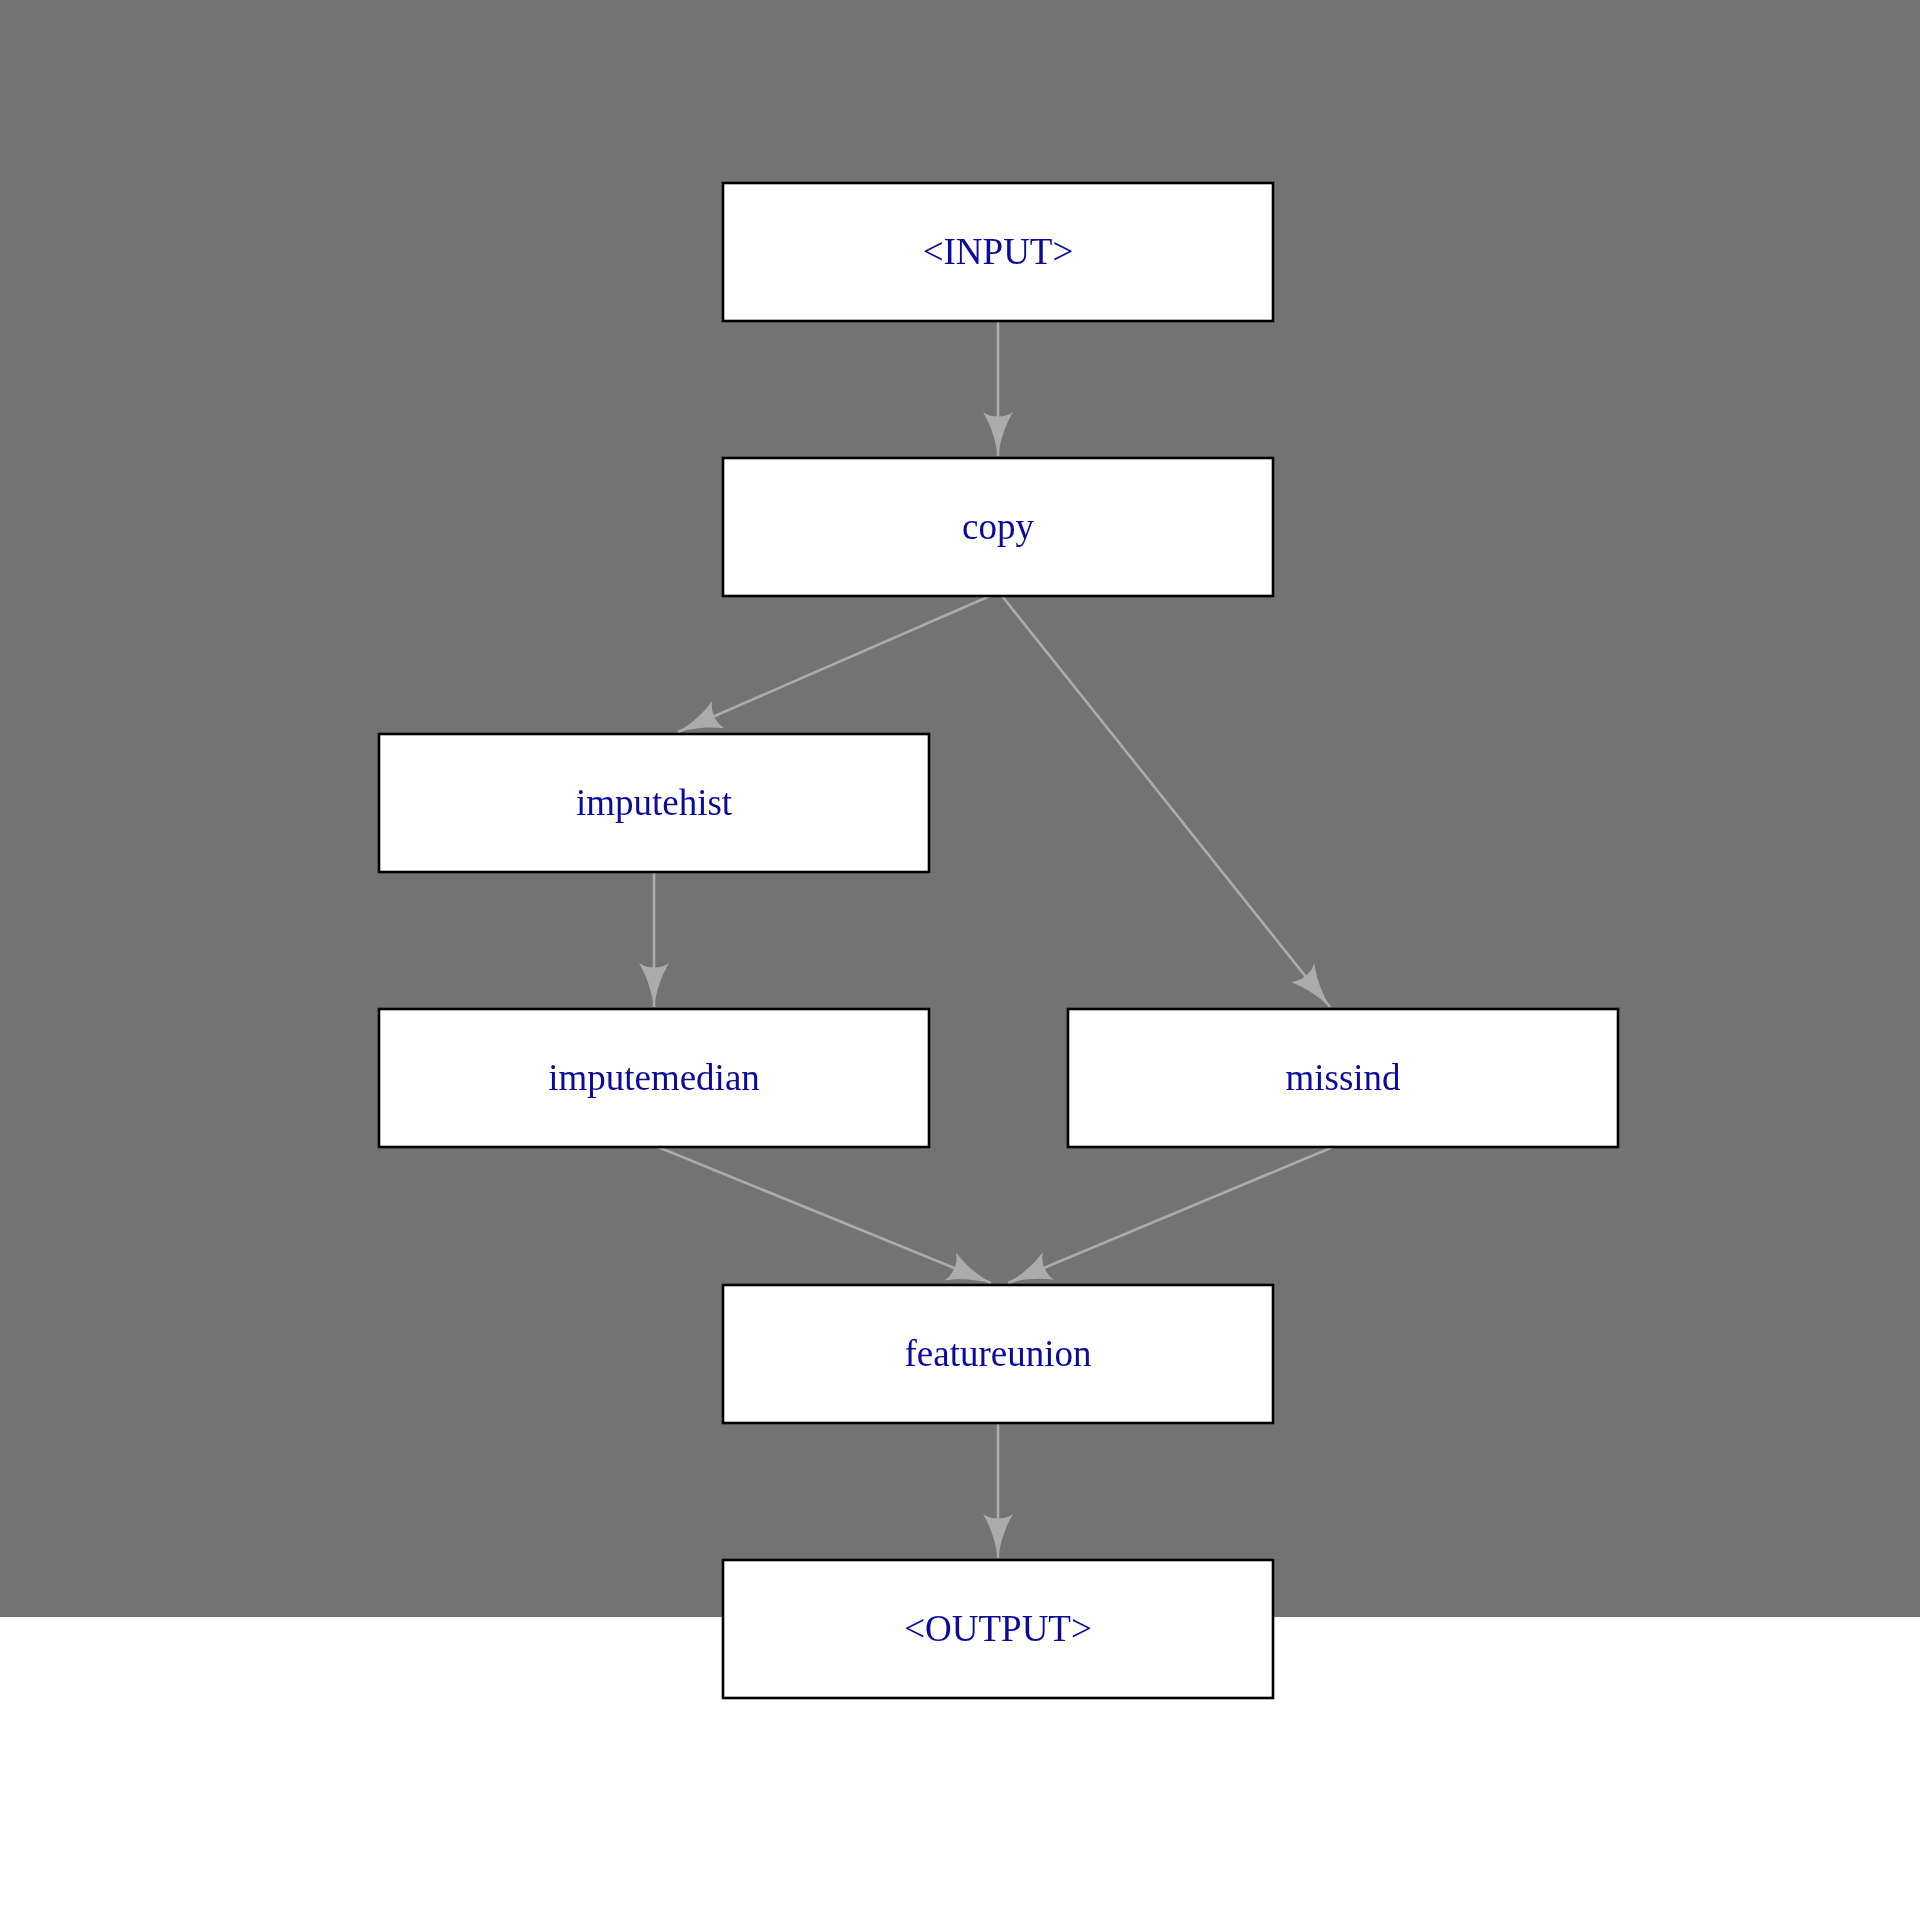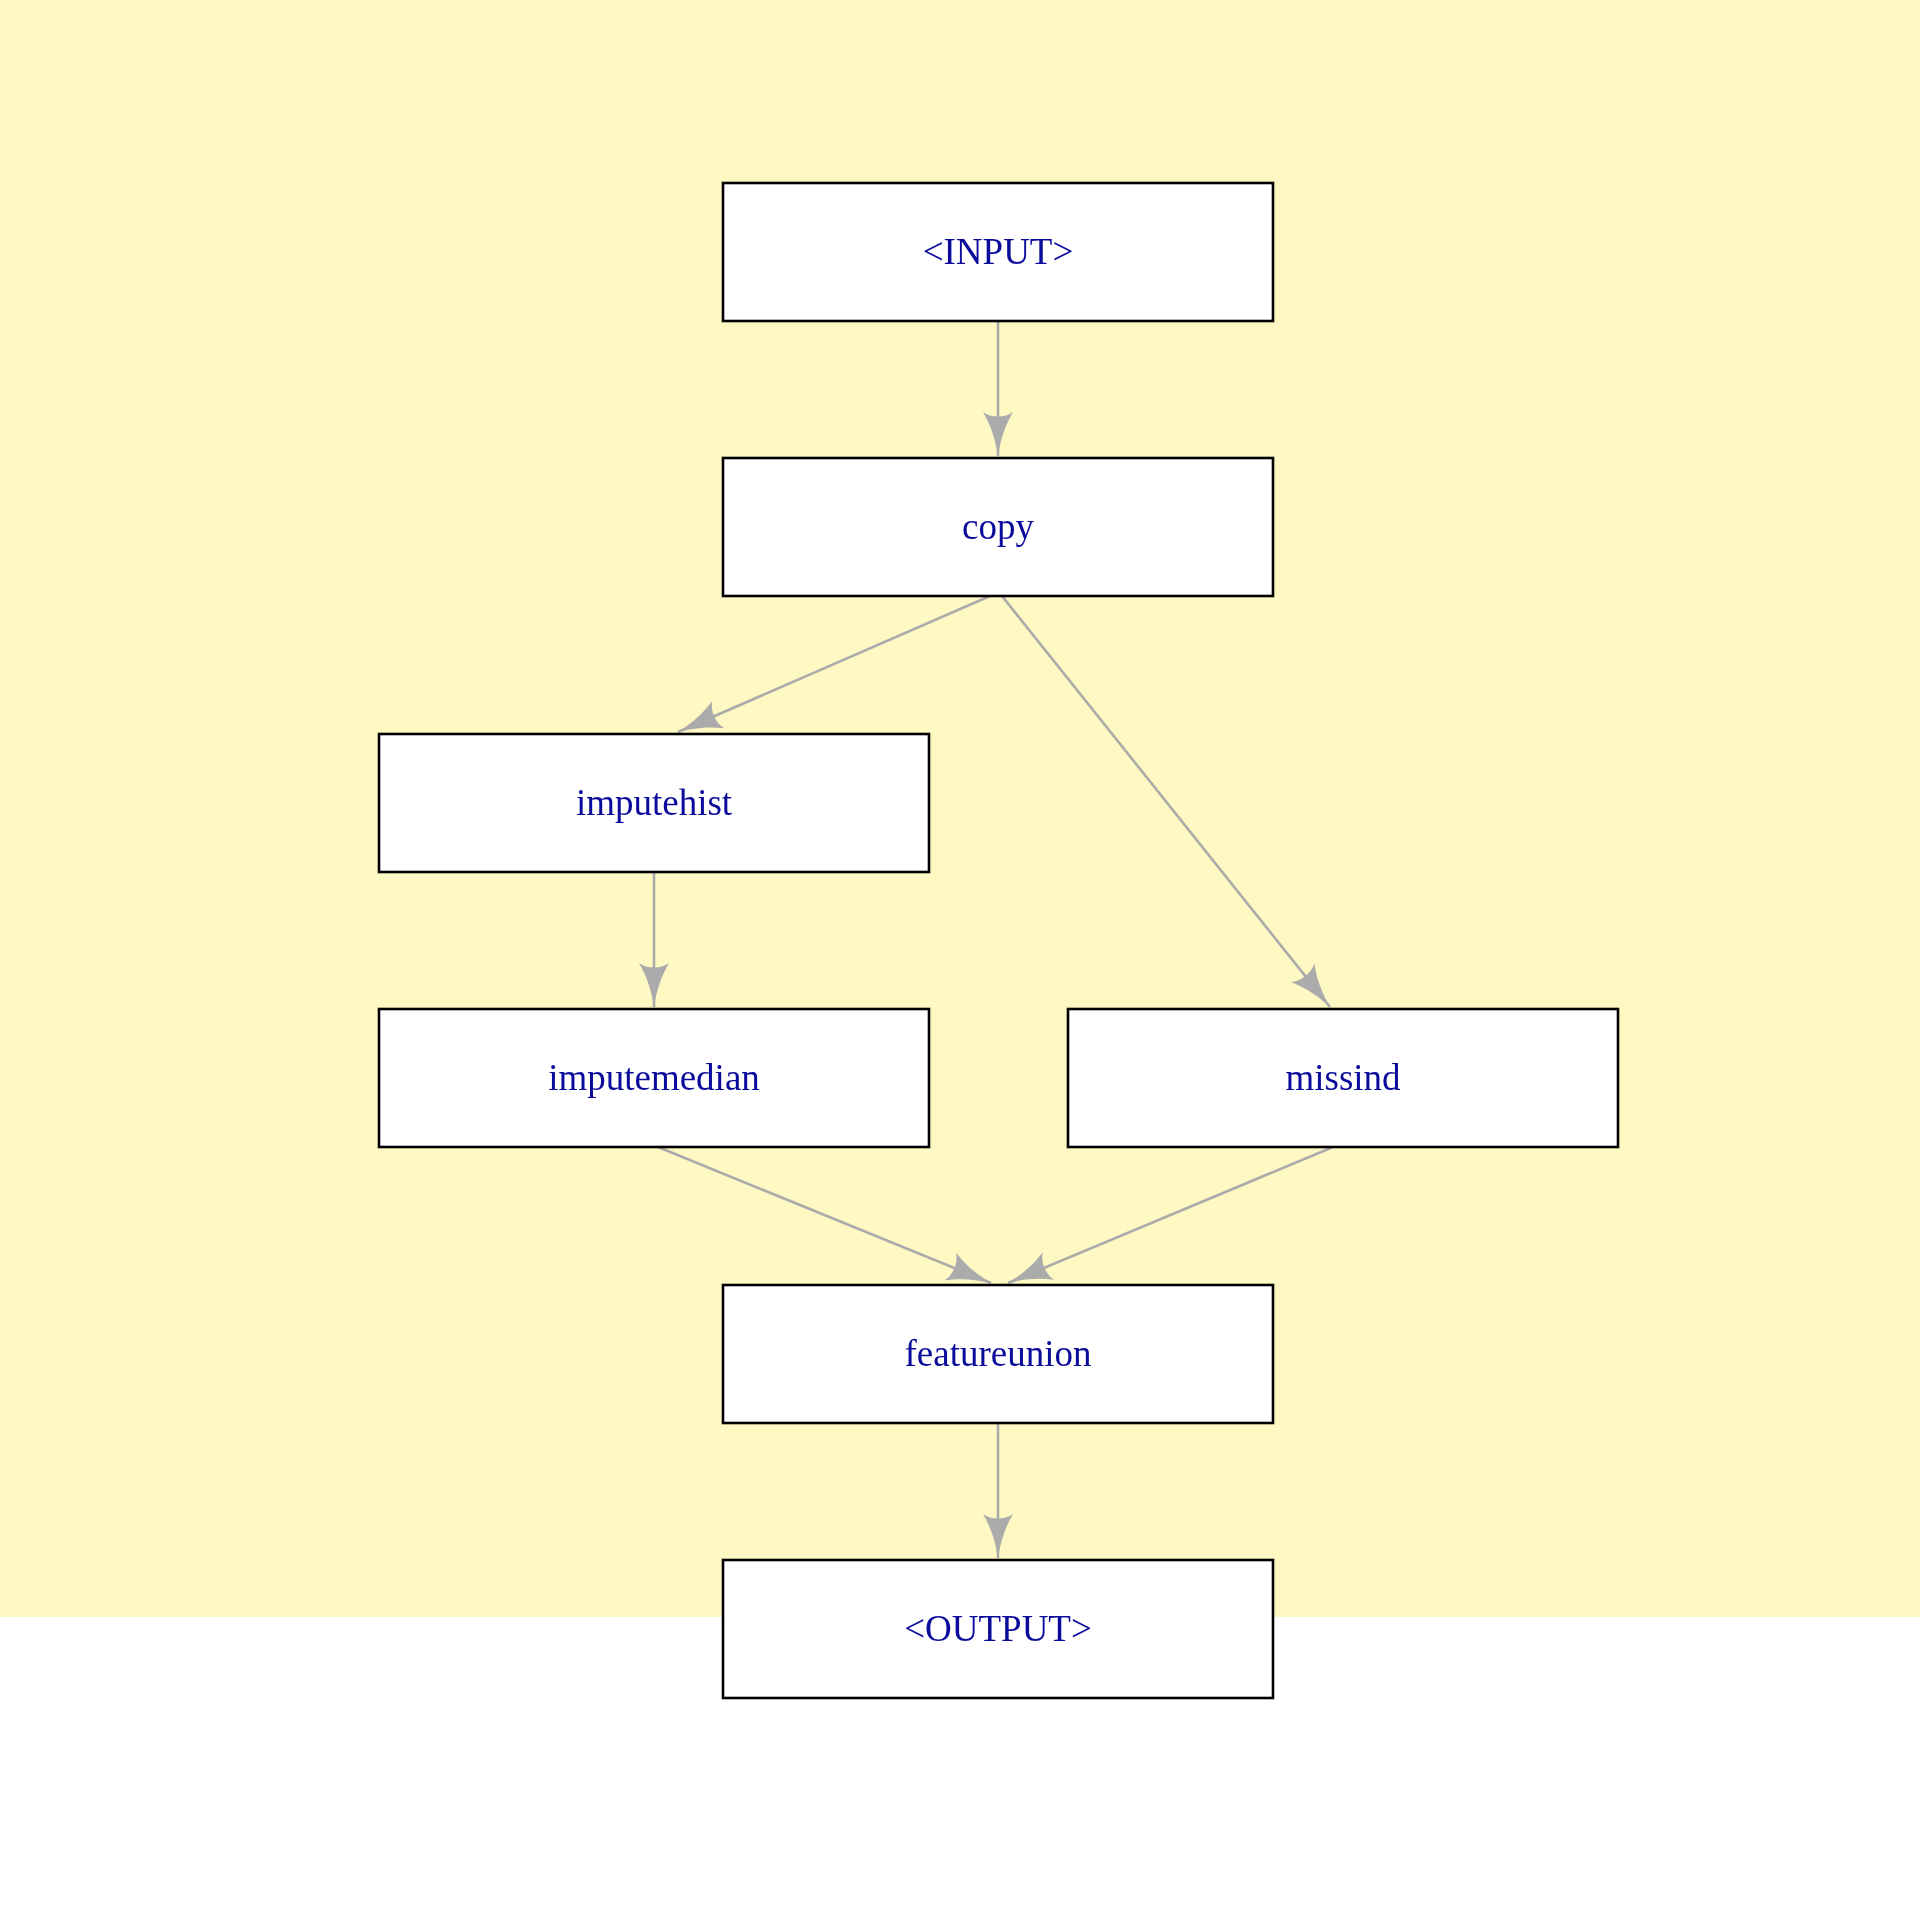--- a/index.html
+++ b/index.html
@@ -9,21 +9,21 @@
   }
   body {
     width: 1920px;
     height: 1920px;
     font-family: "Liberation Serif", "DejaVu Serif", serif;
   }
   .canvas {
     position: relative;
     width: 1920px;
     height: 1617px;
-    background: #fef9c3;
+    background: #737373;
   }
   svg { display: block; }
   .node-box {
     fill: #ffffff;
     stroke: #000000;
     stroke-width: 2.6;
   }
   .node-label {
     fill: #0b0b9b;
     font-family: "Liberation Serif", "DejaVu Serif", serif;

